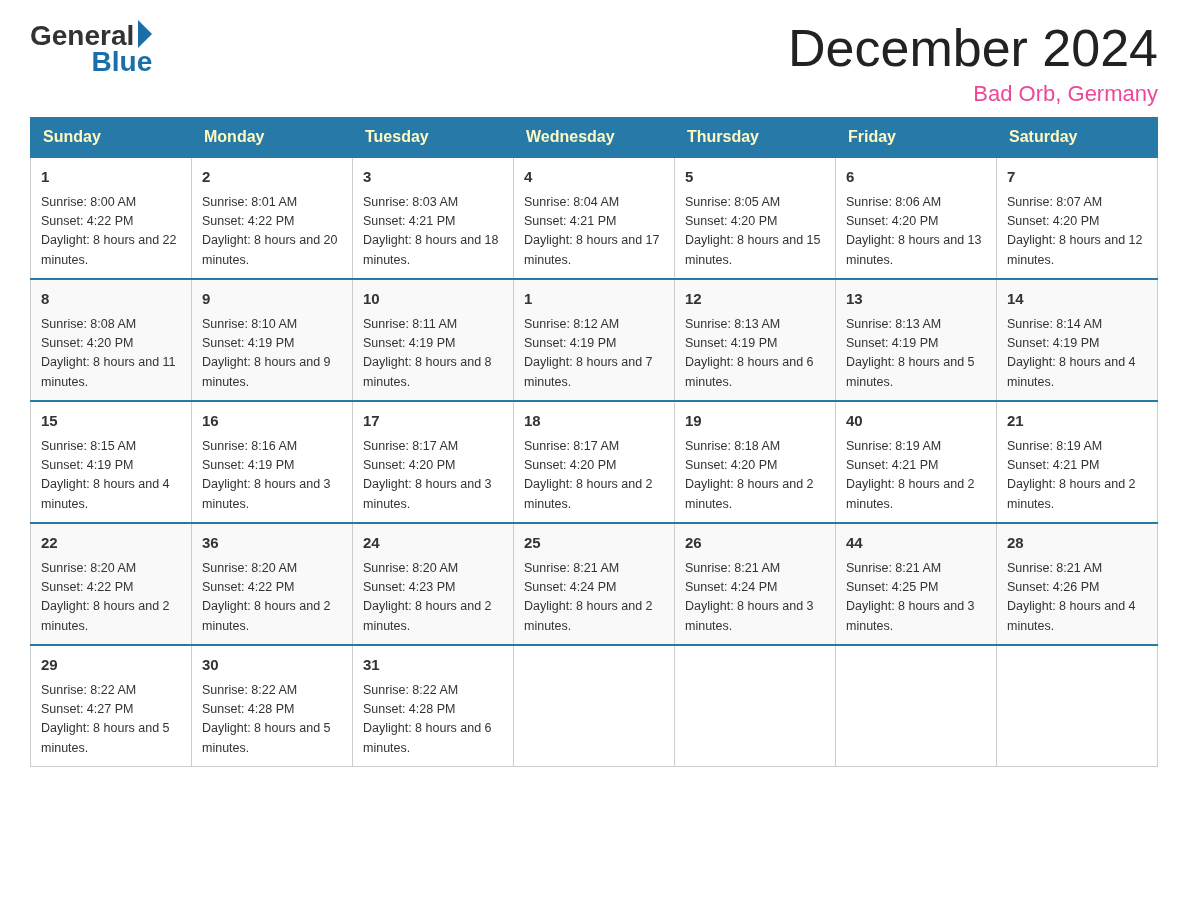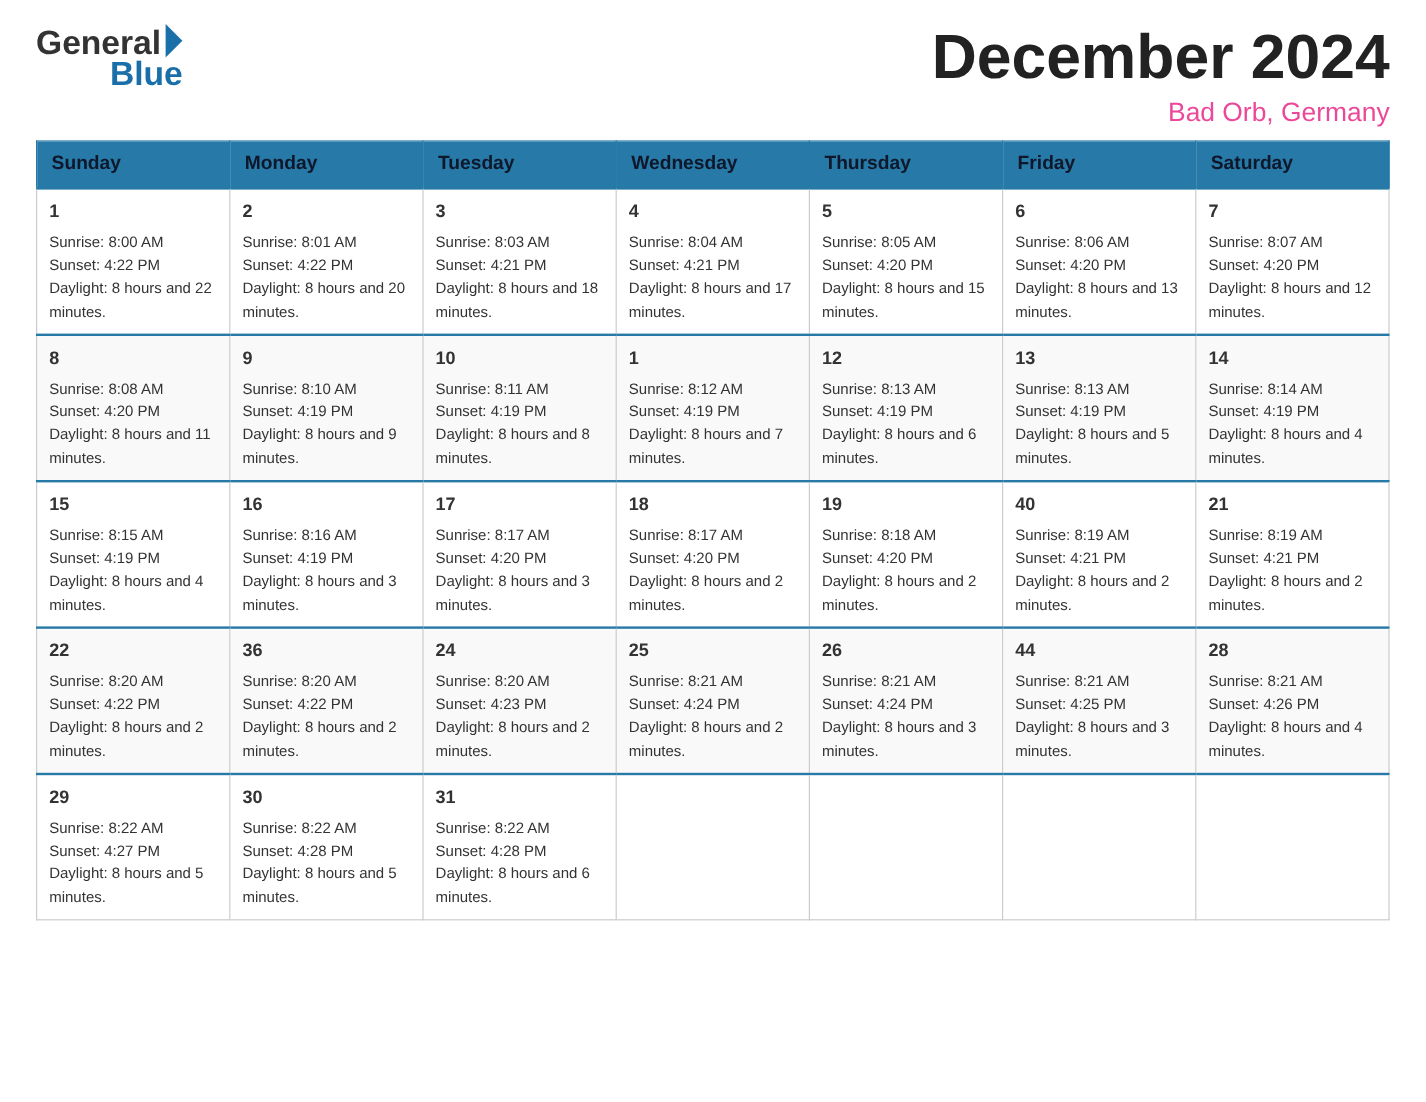--- a/index.html
+++ b/index.html
@@ -42,37 +42,37 @@
       font-size: 28px;
       font-weight: bold;
       color: #1a6fa8;
       margin-top: -6px;
     }
     .title-section {
       text-align: right;
     }
     .month-title {
       font-size: 52px;
-      font-weight: bold;
+      font-weight: normal;
       color: #222;
       line-height: 1.1;
     }
     .location {
       font-size: 22px;
       color: #ec4899;
       margin-top: 4px;
     }
     .calendar-table {
       width: 100%;
       border-collapse: collapse;
       margin-top: 10px;
     }
     .calendar-table th {
       background-color: #2779a7;
-      color: #0f172a;
+      color: #fef9c3;
       font-size: 16px;
       font-weight: bold;
       padding: 10px 12px;
       text-align: left;
       border: 1px solid #2779a7;
     }
     .calendar-table td {
       vertical-align: top;
       padding: 8px 10px;
       border: 1px solid #ccc;

